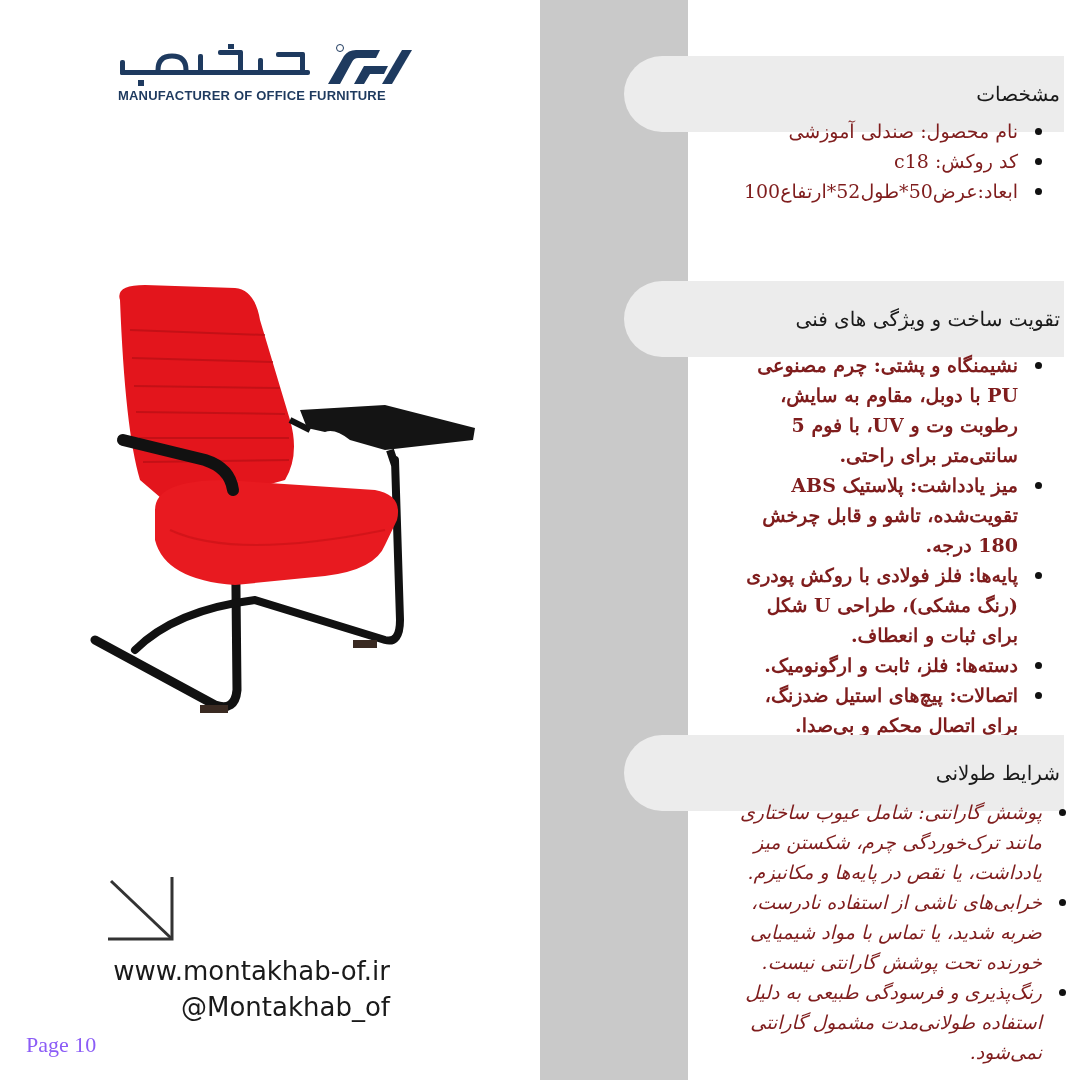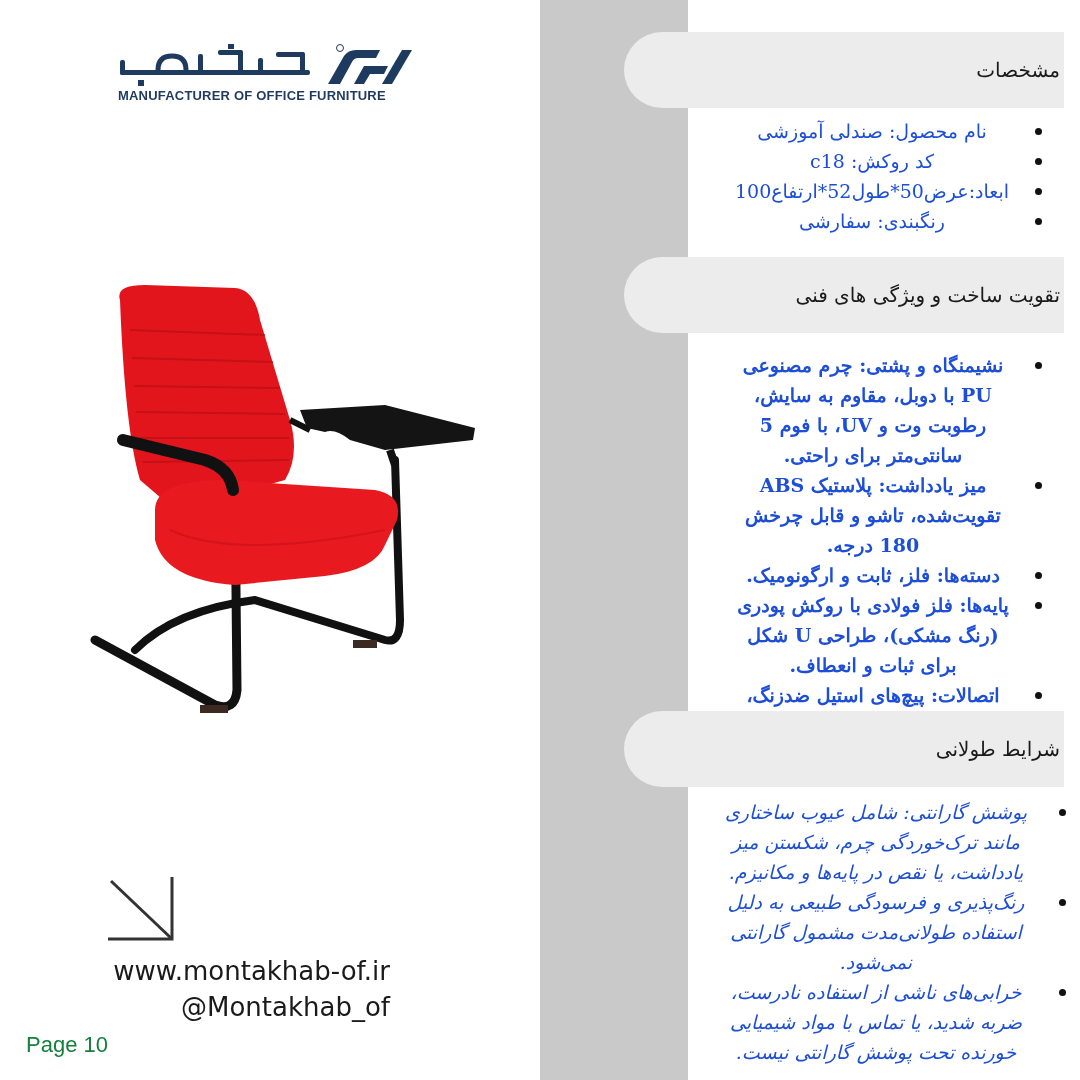--- a/index.html
+++ b/index.html
@@ -27,37 +27,37 @@
   .arrow { position:absolute; left:108px; top:875px; }
   .footer-url, .footer-handle {
     position:absolute; right:690px;
     font-family:"DejaVu Sans", sans-serif; font-size:26px; color:#1a1a1a;
     white-space:nowrap;
   }
   .footer-url { top:956px; }
   .footer-handle { top:992px; }
   .page-num {
     position:absolute; left:26px; top:1032px;
-    font-family:Liberation Sans, sans-serif; font-size:22px; color:#15803d;
+    font-family:Liberation Serif, serif; font-size:22px; color:#8b5cf6;
   }
 
   
   .banner {
     position:absolute; left:624px; width:440px; height:76px;
     background:#ececec; border-radius:38px 0 0 38px;
     display:flex; align-items:center; justify-content:flex-end;
-    padding-right:4px; box-sizing:border-box;
+    padding-right:4px; box-sizing:border-box;margin-top:24px;
   }
   .banner span {
     direction:rtl; font-size:20px; color:#1a1a1a;
   }
   .list {
-    position:absolute; direction:rtl; text-align:center;
+    position:absolute; direction:rtl; text-align:right;
     margin:0; padding:0; list-style:none;
-    font-size:19px; line-height:30px; color:#1d4ed8;
+    font-size:19px; line-height:30px; color:#7f1d1d;
   }
   .list li { position:relative; padding-right:28px; }
   .list li::before {
     content:""; position:absolute; right:4px; top:12px;
     width:7px; height:7px; border-radius:50%; background:#111;
   }
 </style>
 </head>
 <body>
 
@@ -124,35 +124,34 @@
 <div class="footer-handle">@Montakhab_of</div>
 <div class="page-num">Page 10</div>
 
 <div class="banner" style="top:32px;">
   <span>مشخصات</span>
 </div>
 <ul class="list" style="top:116px; right:34px; width:320px;">
   <li>نام محصول: صندلی آموزشی</li>
   <li>کد روکش: c18</li>
   <li>ابعاد:عرض50*طول52*ارتفاع100</li>
-  <li>رنگبندی: سفارشی</li>
 </ul>
 
 <div class="banner" style="top:257px;">
   <span>تقویت ساخت و ویژگی های فنی</span>
 </div>
 <ul class="list" style="top:350px; right:34px; width:318px;font-weight:bold;">
   <li>نشیمنگاه و پشتی: چرم مصنوعی PU با دوبل، مقاوم به سایش، رطوبت و‌ت و UV، با فوم 5 سانتی‌متر برای راحتی.</li>
   <li>میز یادداشت: پلاستیک ABS تقویت‌شده، تاشو و قابل چرخش 180 درجه.</li>
+  <li>پایه‌ها: فلز فولادی با روکش پودری (رنگ مشکی)، طراحی U شکل برای ثبات و انعطاف.</li>
   <li>دسته‌ها: فلز، ثابت و ارگونومیک.</li>
-  <li>پایه‌ها: فلز فولادی با روکش پودری (رنگ مشکی)، طراحی U شکل برای ثبات و انعطاف.</li>
   <li>اتصالات: پیچ‌های استیل ضدزنگ، برای اتصال محکم و بی‌صدا.</li>
   <li style="height:30px;"></li>
 </ul>
 
 <div class="banner" style="top:711px;">
   <span>شرایط طولانی</span>
 </div>
 <ul class="list" style="top:797px; right:10px; width:360px;font-style:italic;">
   <li>پوشش گارانتی: شامل عیوب ساختاری مانند ترک‌خوردگی چرم، شکستن میز یادداشت، یا نقص در پایه‌ها و مکانیزم.</li>
+  <li>خرابی‌های ناشی از استفاده نادرست، ضربه شدید، یا تماس با مواد شیمیایی خورنده تحت پوشش گارانتی نیست.</li>
   <li>رنگ‌پذیری و فرسودگی طبیعی به دلیل استفاده طولانی‌مدت مشمول گارانتی نمی‌شود.</li>
-  <li>خرابی‌های ناشی از استفاده نادرست، ضربه شدید، یا تماس با مواد شیمیایی خورنده تحت پوشش گارانتی نیست.</li>
 </ul>
 
 </body></html>

